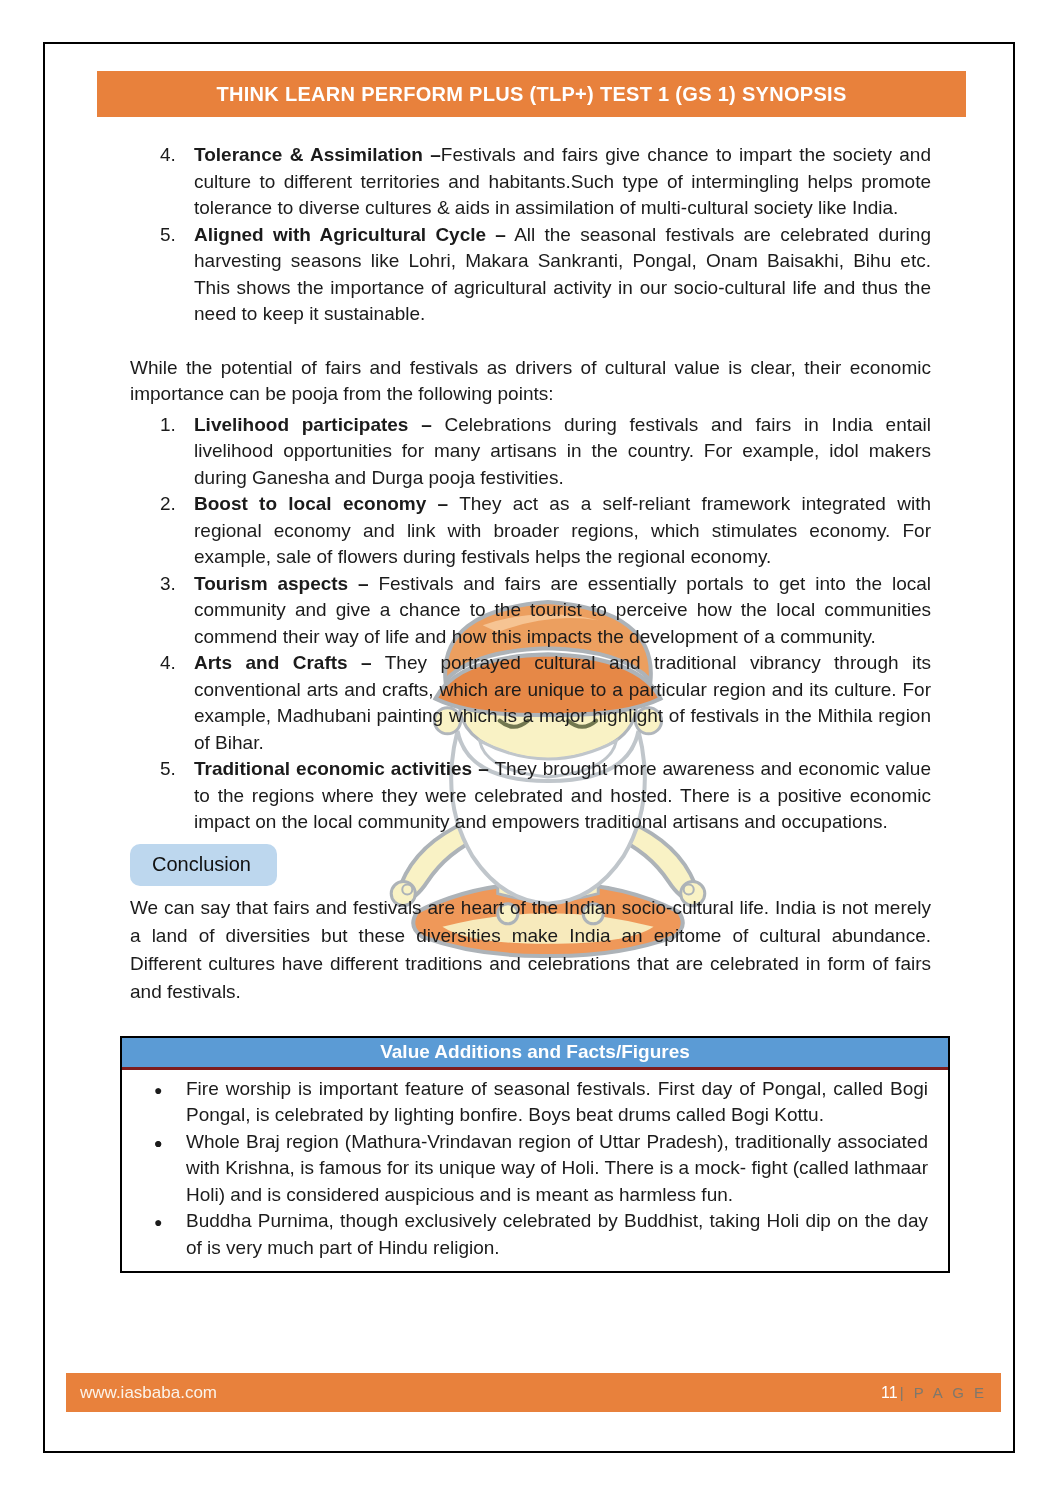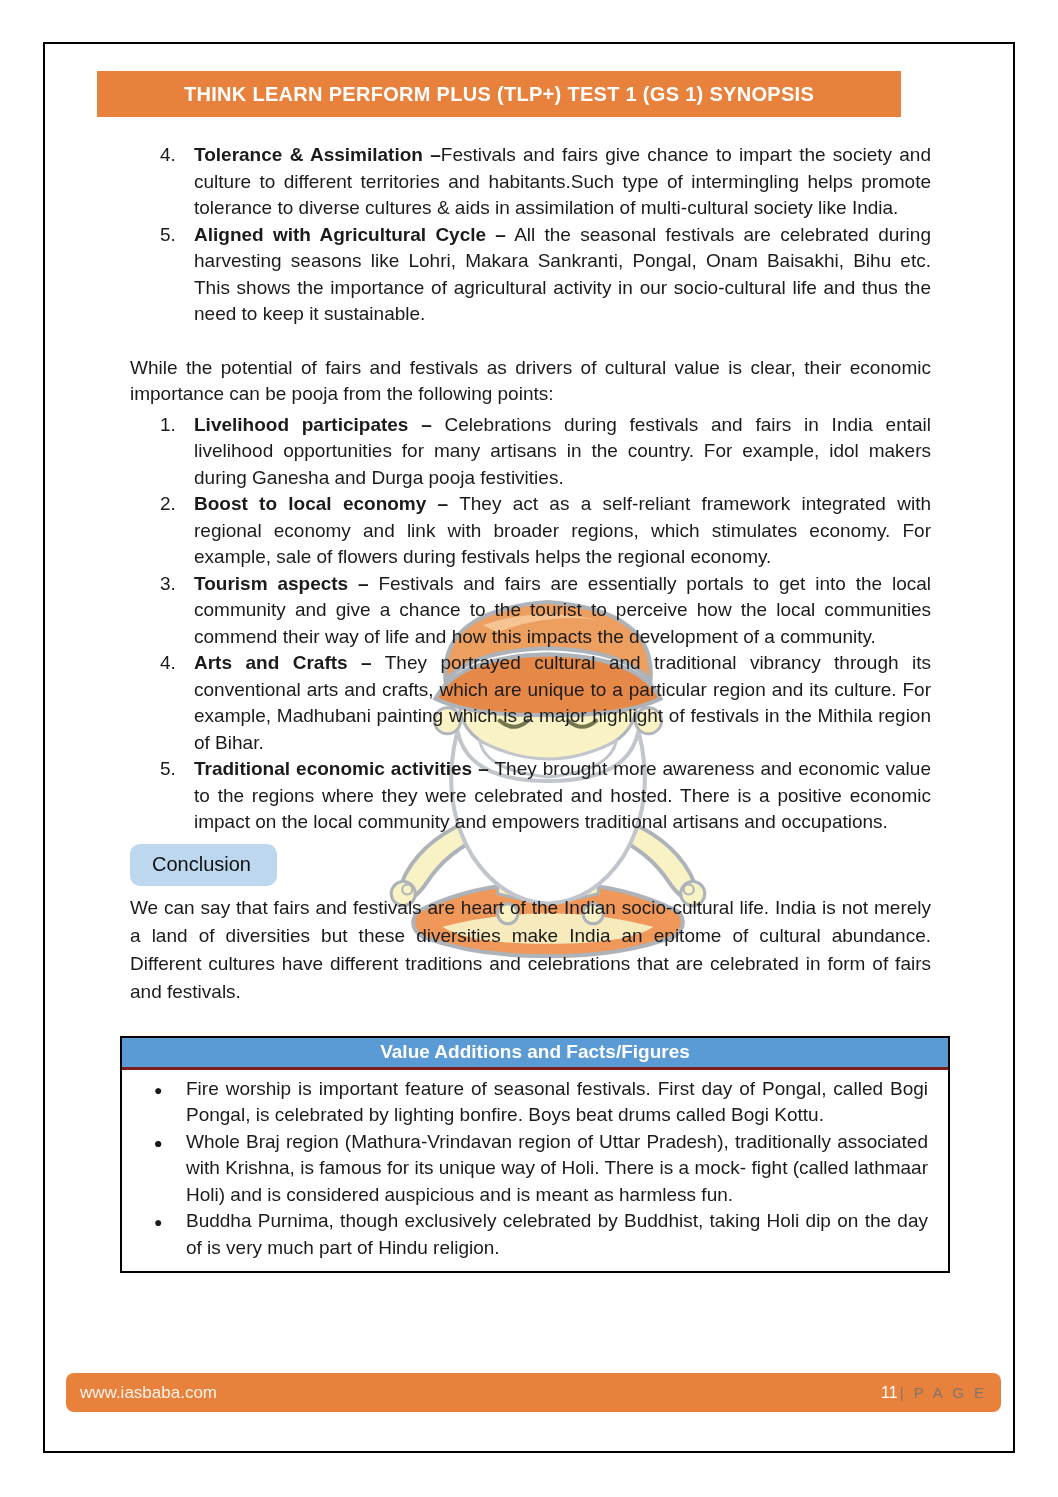--- a/index.html
+++ b/index.html
@@ -6,21 +6,21 @@
   body{
     width:1058px;height:1497px;position:relative;background:#ffffff;
     font-family:"Liberation Sans",sans-serif;color:#1b1b1b;
     -webkit-font-smoothing:antialiased;
   }
   .sheet{
     position:absolute;left:43px;top:42px;width:972px;height:1411px;
     border:2px solid #000;box-sizing:border-box;background:#fff;overflow:hidden;
   }
   .banner{
-    position:absolute;left:52px;top:27px;width:804px;height:46px;
+    position:absolute;left:52px;top:27px;width:869px;height:46px;
     background:#E8813C;display:flex;align-items:center;justify-content:center;z-index:3;
   }
   .banner-title{
     color:#ffffff;font-size:20px;font-weight:bold;letter-spacing:.3px;margin:0;
   }
   .watermark{position:absolute;left:342px;top:536px;width:322px;height:392px;z-index:1;opacity:.95;}
   .content{position:absolute;left:85px;top:98px;width:801px;z-index:2;}
   .li{
     position:relative;padding-left:64px;text-align:justify;
     font-size:19px;line-height:26.5px;
@@ -42,21 +42,21 @@
   .value-box-header{
     background:#5B9BD5;border-bottom:3px solid #7f1d1d;color:#fff;
     font-weight:bold;font-size:19px;text-align:center;padding:3px 0 4px 0;
   }
   .value-bullets{padding:6px 0 10px 0;}
   .value-bullets .li{padding-left:64px;padding-right:20px;}
   .value-bullets .marker{font-size:14px;left:32px;top:1px;}
   .footer{
     position:absolute;left:21px;top:1329px;width:935px;height:39px;background:#E8813C;
     display:flex;align-items:center;justify-content:space-between;
-    padding:0 14px;box-sizing:border-box;z-index:3;border-radius:8px;
+    padding:0 14px;box-sizing:border-box;z-index:3;
   }
   .footer-url{color:#FBF3EA;font-size:17px;text-decoration:none;}
   .page-indicator{font-size:16px;color:#ffffff;white-space:nowrap;}
   .page-indicator .page-label{color:#7E786C;letter-spacing:3px;font-size:15px;margin-left:2px;}
   b{font-weight:bold;}
 </style>
 </head>
 <body>
 
 <div class="sheet">

